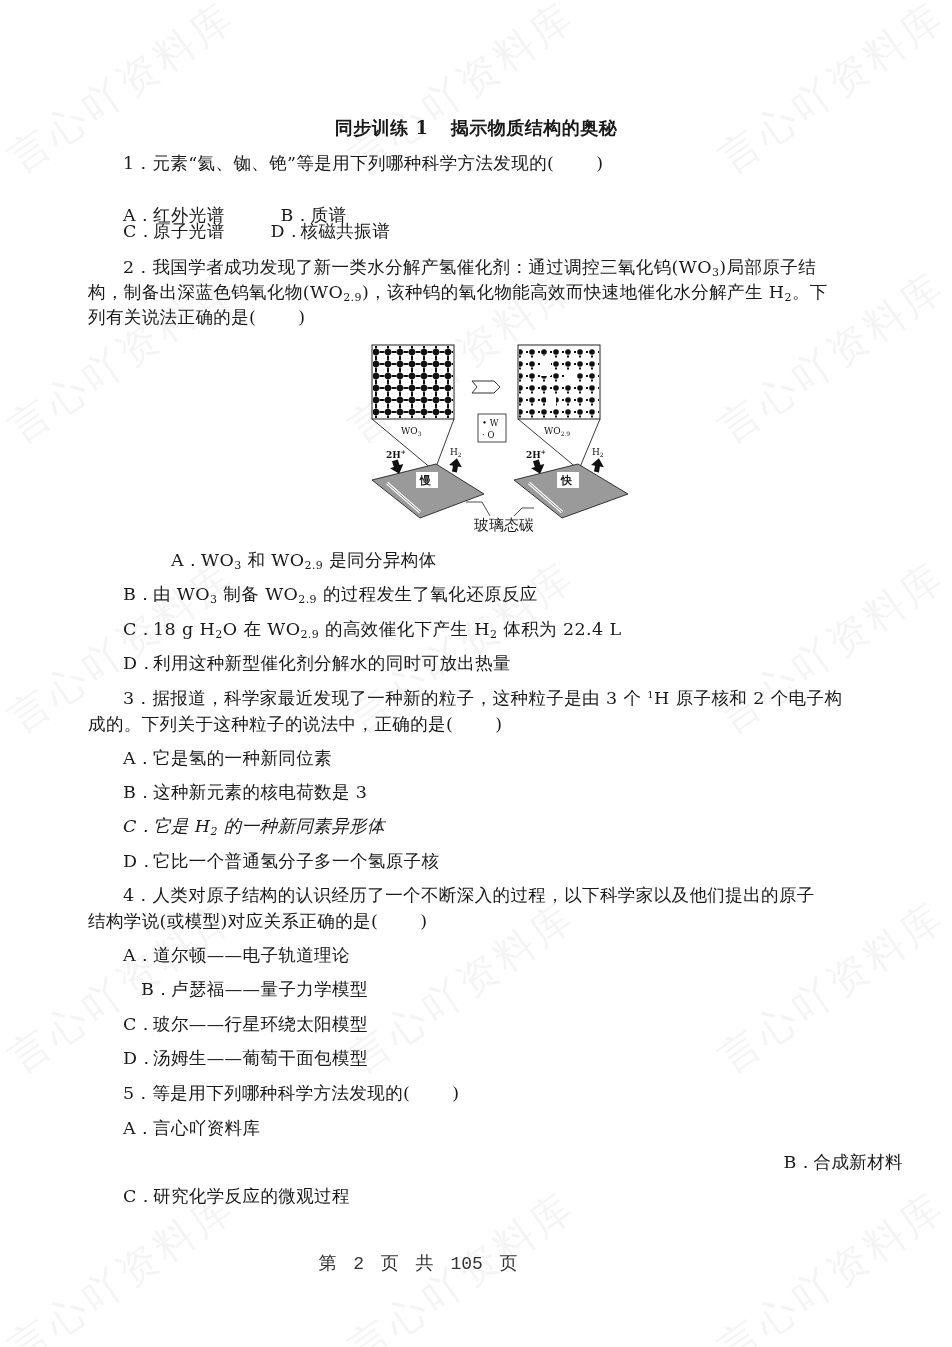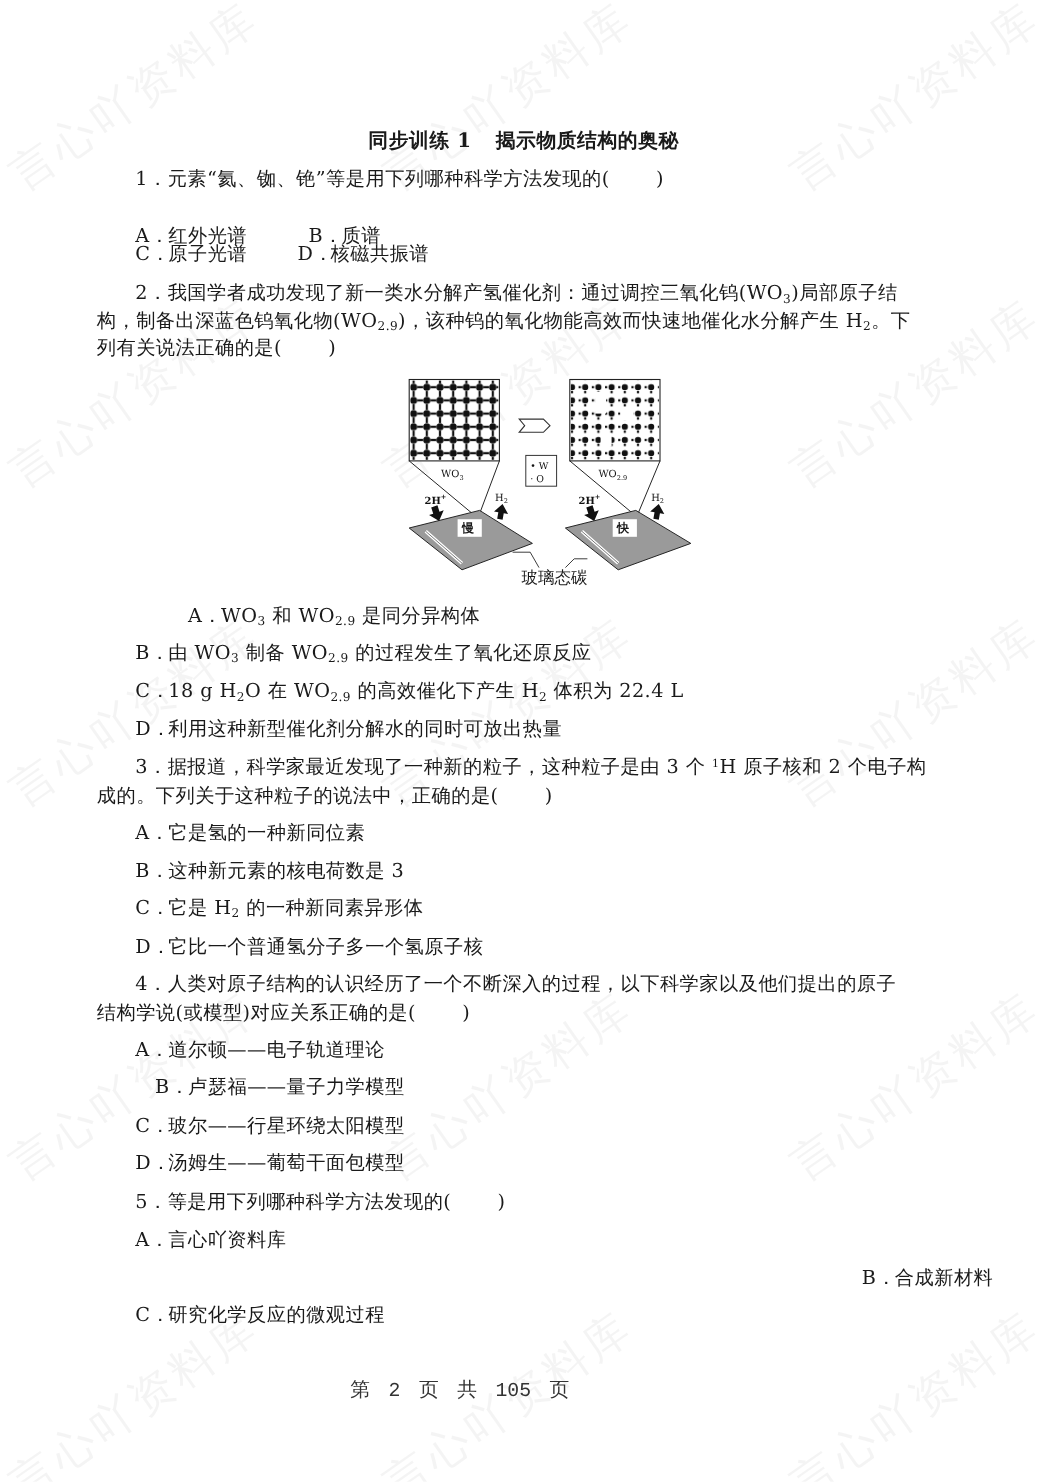--- a/index.html
+++ b/index.html
@@ -159,21 +159,21 @@
   </div>
   <div class="line" style="top:713px;">
     <span>成的。下列关于这种粒子的说法中，正确的是(</span><span class="paren"></span><span>)</span>
   </div>
   <div class="line indent" style="top:747px;">
     <span class="opt-label">A．</span><span>它是氢的一种新同位素</span>
   </div>
   <div class="line indent" style="top:781px;">
     <span class="opt-label">B．</span><span>这种新元素的核电荷数是 3</span>
   </div>
-  <div class="line indent" style="top:815px;">
+  <div class="line indent" style="top:815px;font-style:italic;">
     <span class="opt-label">C．</span><span>它是 H</span><sub>2</sub><span> 的一种新同素异形体</span>
   </div>
   <div class="line indent" style="top:850px;">
     <span class="opt-label">D．</span><span>它比一个普通氢分子多一个氢原子核</span>
   </div>
 
   <div class="line indent" style="top:884px;">
     <span>4．</span><span>人类对原子结构的认识经历了一个不断深入的过程，以下科学家以及他们提出的原子</span>
   </div>
   <div class="line" style="top:910px;">

